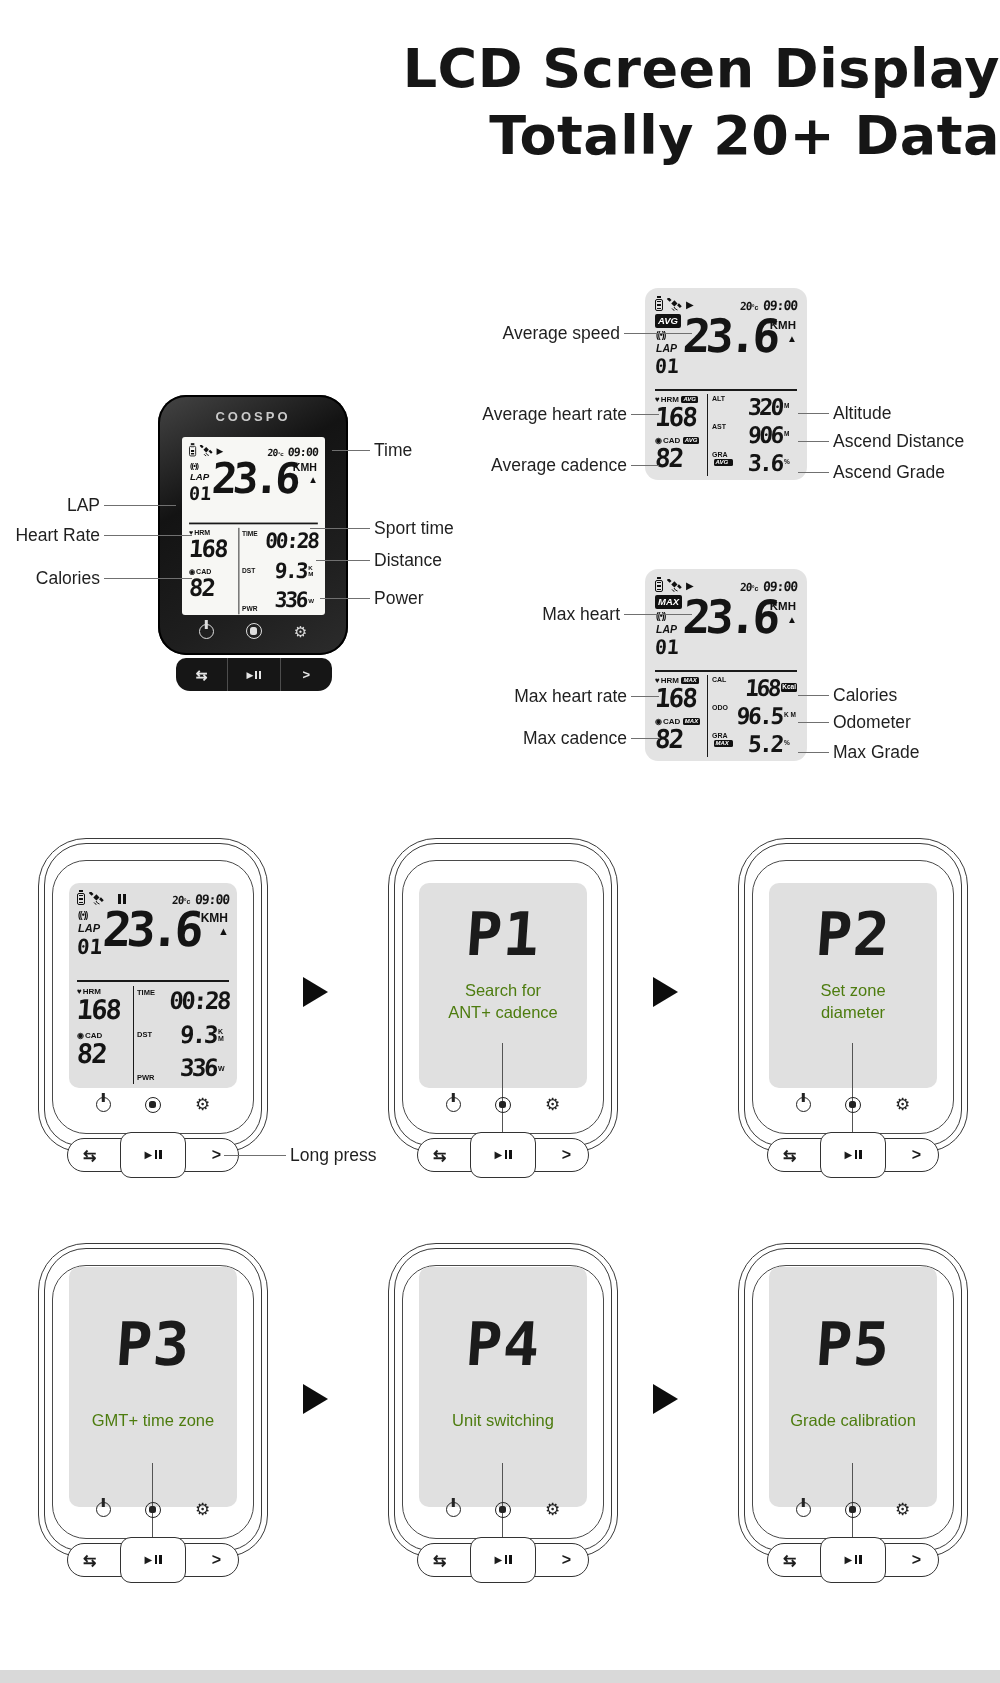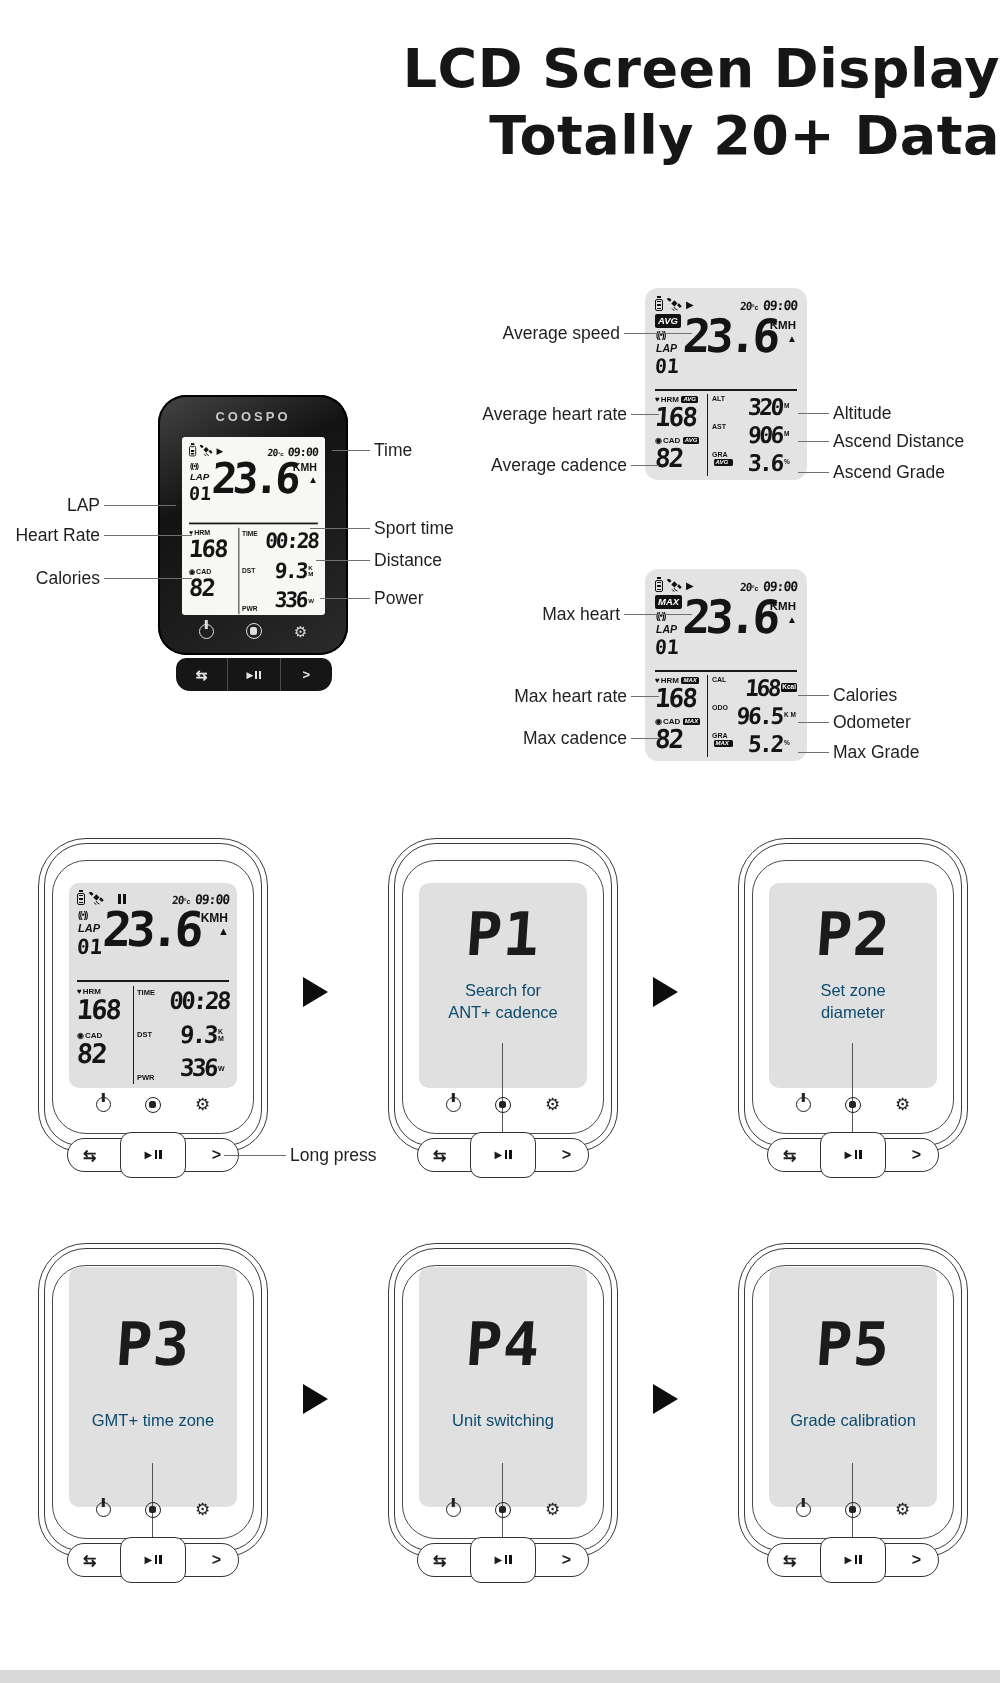--- a/index.html
+++ b/index.html
@@ -118,21 +118,21 @@
           border-radius:42px 42px 36px 36px;}
   .oframe{position:absolute;left:14px;right:14px;top:22px;height:272px;border:1.1px solid #4a4a4a;
           border-radius:34px;}
   .olcd{position:absolute;left:31px;width:168px;background:#e0e0e0;border-radius:10px;}
   .olcd.data{top:45px;height:205px;}
   .olcd.pscreen{top:45px;height:205px;text-align:center;}
   .row2 .olcd.pscreen{top:24px;height:240px;}
   .pcode{font-family:"DejaVu Sans Mono",monospace;font-weight:bold;font-size:60px;color:#1b1b1b;
          transform:skewX(-4deg);display:inline-block;margin-top:20px;letter-spacing:1px;line-height:1.05;}
   .row2 .pcode{margin-top:46px;}
-  .plabel{font-size:16.5px;color:#0c4a6e;line-height:1.32;margin-top:14px;}
+  .plabel{font-size:16.5px;color:#4d7c0f;line-height:1.32;margin-top:14px;}
   .row2 .plabel{margin-top:34px;}
   .oicons{position:absolute;left:0;right:0;top:258px;display:flex;justify-content:center;gap:34px;
           align-items:center;color:#232323;}
   .opill{position:absolute;left:29px;top:300px;width:172px;height:34px;border:1.5px solid #333;
          border-radius:17px;background:#fff;box-sizing:border-box;}
   .oloop{position:absolute;left:15px;top:50%;transform:translateY(-50%);font-size:16px;font-weight:bold;color:#1e1e1e;}
   .oppb{position:absolute;left:52px;top:-7.5px;width:66px;height:46px;border:1.5px solid #333;border-radius:11px;
         background:#fff;display:flex;align-items:center;justify-content:center;gap:2.5px;box-sizing:border-box;}
   .oppb .tri{font-size:10px;}
   .oppb i{width:2.2px;height:9px;background:#111;display:inline-block;}

